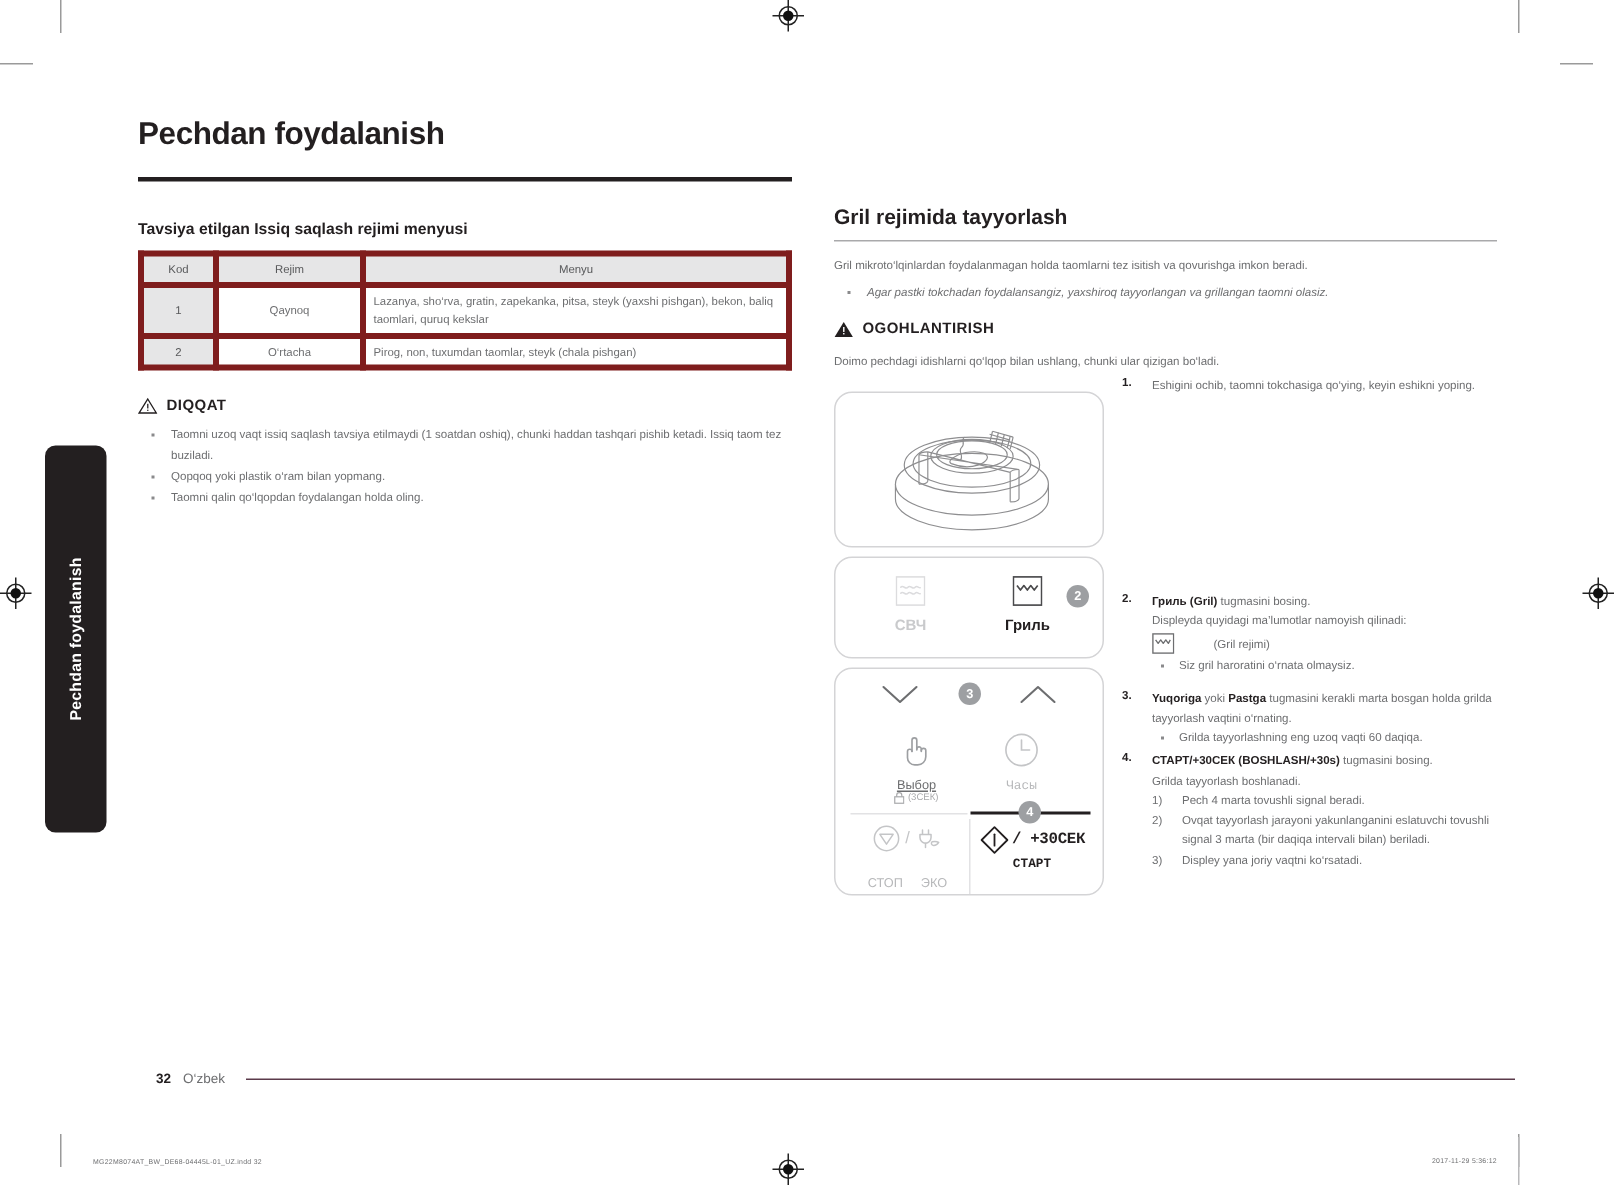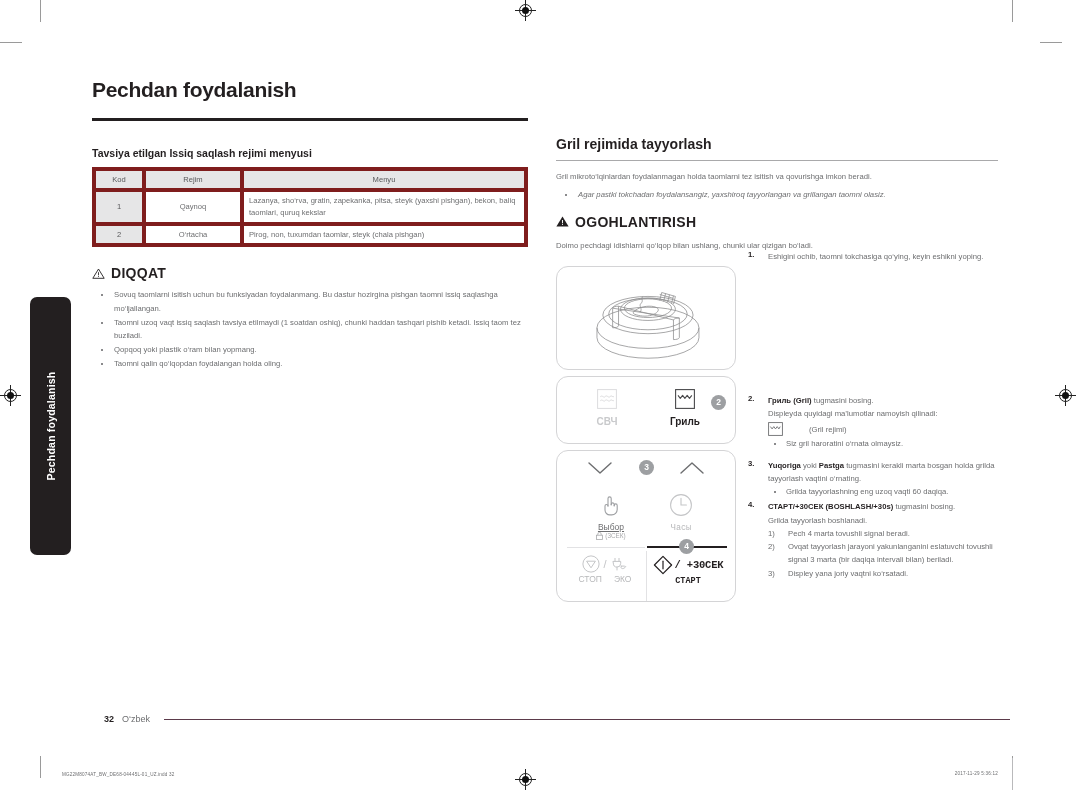--- a/index.html
+++ b/index.html
@@ -62,21 +62,21 @@
   table.menu-table thead th{
     background:#e6e6e7;text-align:center;color:#58595b;padding:4px 5px;
     border-bottom:1px solid #a9a9ab;
   }
   table.menu-table tbody td.kod{background:#e6e6e7;text-align:center;width:36px;color:#58595b;}
   table.menu-table tbody td.rejim{text-align:center;width:84px;}
   table.menu-table tbody td.menyu{line-height:1.55;}
 
   
   .warn-head{display:flex;align-items:center;gap:6px;margin:18px 0 7px 0;}
-  .warn-head .wtxt{font-size:14px;font-weight:bold;color:#231f20;letter-spacing:.3px;}
+  .warn-head .wtxt{font-size:10px;font-weight:bold;color:#231f20;letter-spacing:.3px;}
   svg.tri{display:block;}
 
   ul.bullets{list-style:none;margin:0;padding:0;}
   ul.bullets li{
     position:relative;padding-left:22px;font-size:7.7px;line-height:1.72;
     margin-bottom:1px;color:#6d6e70;
   }
   ul.bullets li:before{
     content:"";position:absolute;left:9px;top:6px;width:2px;height:2px;background:#8a8a8c;
   }
@@ -194,21 +194,20 @@
     <div class="warn-head">
       <svg class="tri" width="13" height="11" viewBox="0 0 13 11">
         <path d="M6.5 1 L12.2 10.3 L0.8 10.3 Z" fill="none" stroke="#231f20" stroke-width="0.9"></path>
         <rect x="6.1" y="4.2" width="0.85" height="3.1" fill="#231f20"></rect>
         <rect x="6.1" y="8.1" width="0.85" height="0.85" fill="#231f20"></rect>
       </svg>
       <div class="wtxt">DIQQAT</div>
     </div>
 
     <ul class="bullets">
-      <li>Sovuq taomlarni isitish uchun bu funksiyadan foydalanmang. Bu dastur hozirgina pishgan taomni issiq saqlashga mo‘ljallangan.</li>
       <li>Taomni uzoq vaqt issiq saqlash tavsiya etilmaydi (1 soatdan oshiq), chunki haddan tashqari pishib ketadi. Issiq taom tez buziladi.</li>
       <li>Qopqoq yoki plastik o‘ram bilan yopmang.</li>
       <li>Taomni qalin qo‘lqopdan foydalangan holda oling.</li>
     </ul>
   </div>
 
   <div class="col-right">
     <h2 class="sub2">Gril rejimida tayyorlash</h2>
     <div class="sub2-rule"></div>
 
@@ -335,21 +334,21 @@
           <span style="font-size:11px;color:#c4c5c7;">/</span>
           <svg width="18" height="18" viewBox="0 0 18 18">
             <g fill="none" stroke="#c4c5c7" stroke-width="1" stroke-linecap="round" stroke-linejoin="round">
               <path d="M5 3.4 L5 6.2 M9 3.4 L9 6.2"></path>
               <path d="M3.3 6.4 L10.7 6.4 L10.7 8.4 a3.7 3.7 0 0 1 -7.4 0 Z"></path>
               <path d="M7 12.1 L7 15"></path>
               <path d="M11.4 11.2 c2.6 -0.6 4.4 0.4 4.4 0.4 s-1.3 2.1 -3.4 2 c-1.5 -0.1 -1.9 -1.6 -1 -2.4 z"></path>
             </g>
           </svg>
         </div>
-        <div class="key-label" style="color:#b7b8ba;display:flex;justify-content:center;gap:12px;margin-top:1px;">
+        <div class="key-label" style="color:#b7b8ba;display:flex;justify-content:center;gap:12px;margin-top:15px;">
           <span>СТОП</span>
           <span>ЭКО</span>
         </div>
       </div>
 
       <div style="position:absolute;right:4px;top:104px;width:86px;text-align:center;font-family:Liberation Mono, monospace;">
         <div style="display:flex;align-items:center;justify-content:center;gap:2px;">
           <svg width="20" height="20" viewBox="0 0 20 20">
             <path d="M10 1.4 L18.6 10 L10 18.6 L1.4 10 Z" fill="none" stroke="#231f20" stroke-width="1.2" stroke-linejoin="round"></path>
             <path d="M10 6.2 L10 13.8" stroke="#231f20" stroke-width="1.2" stroke-linecap="round"></path>

